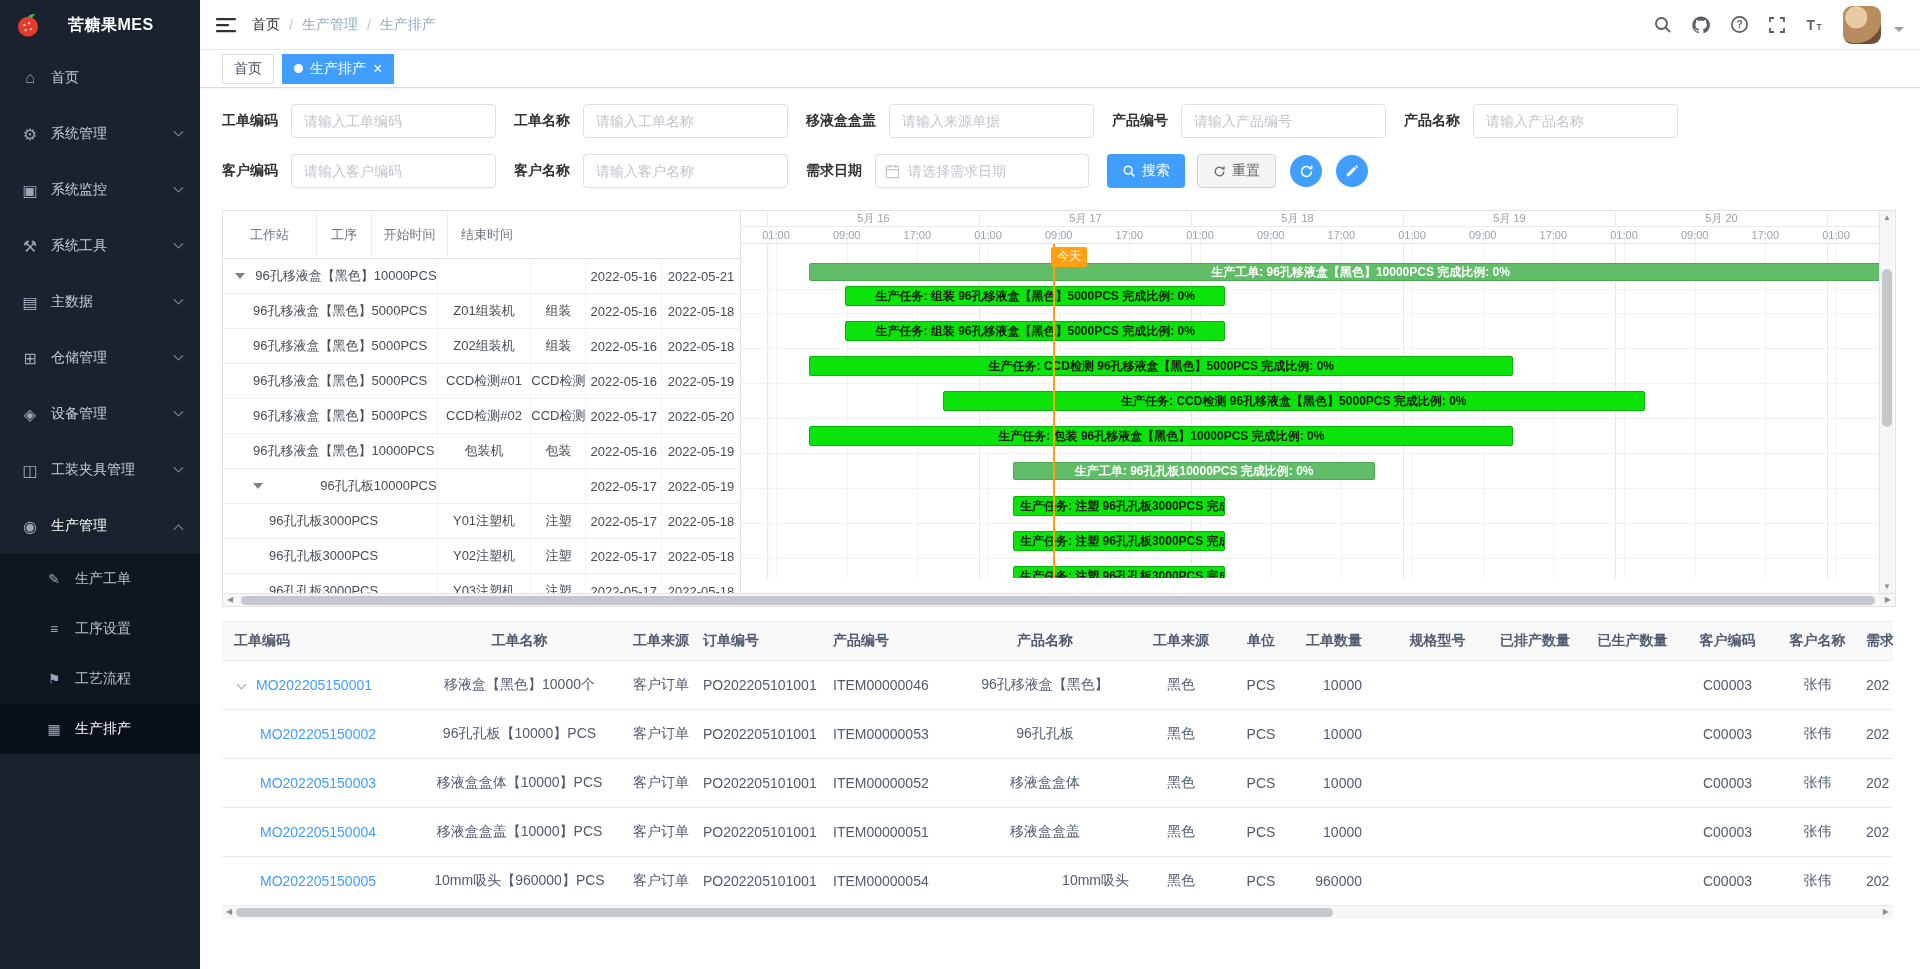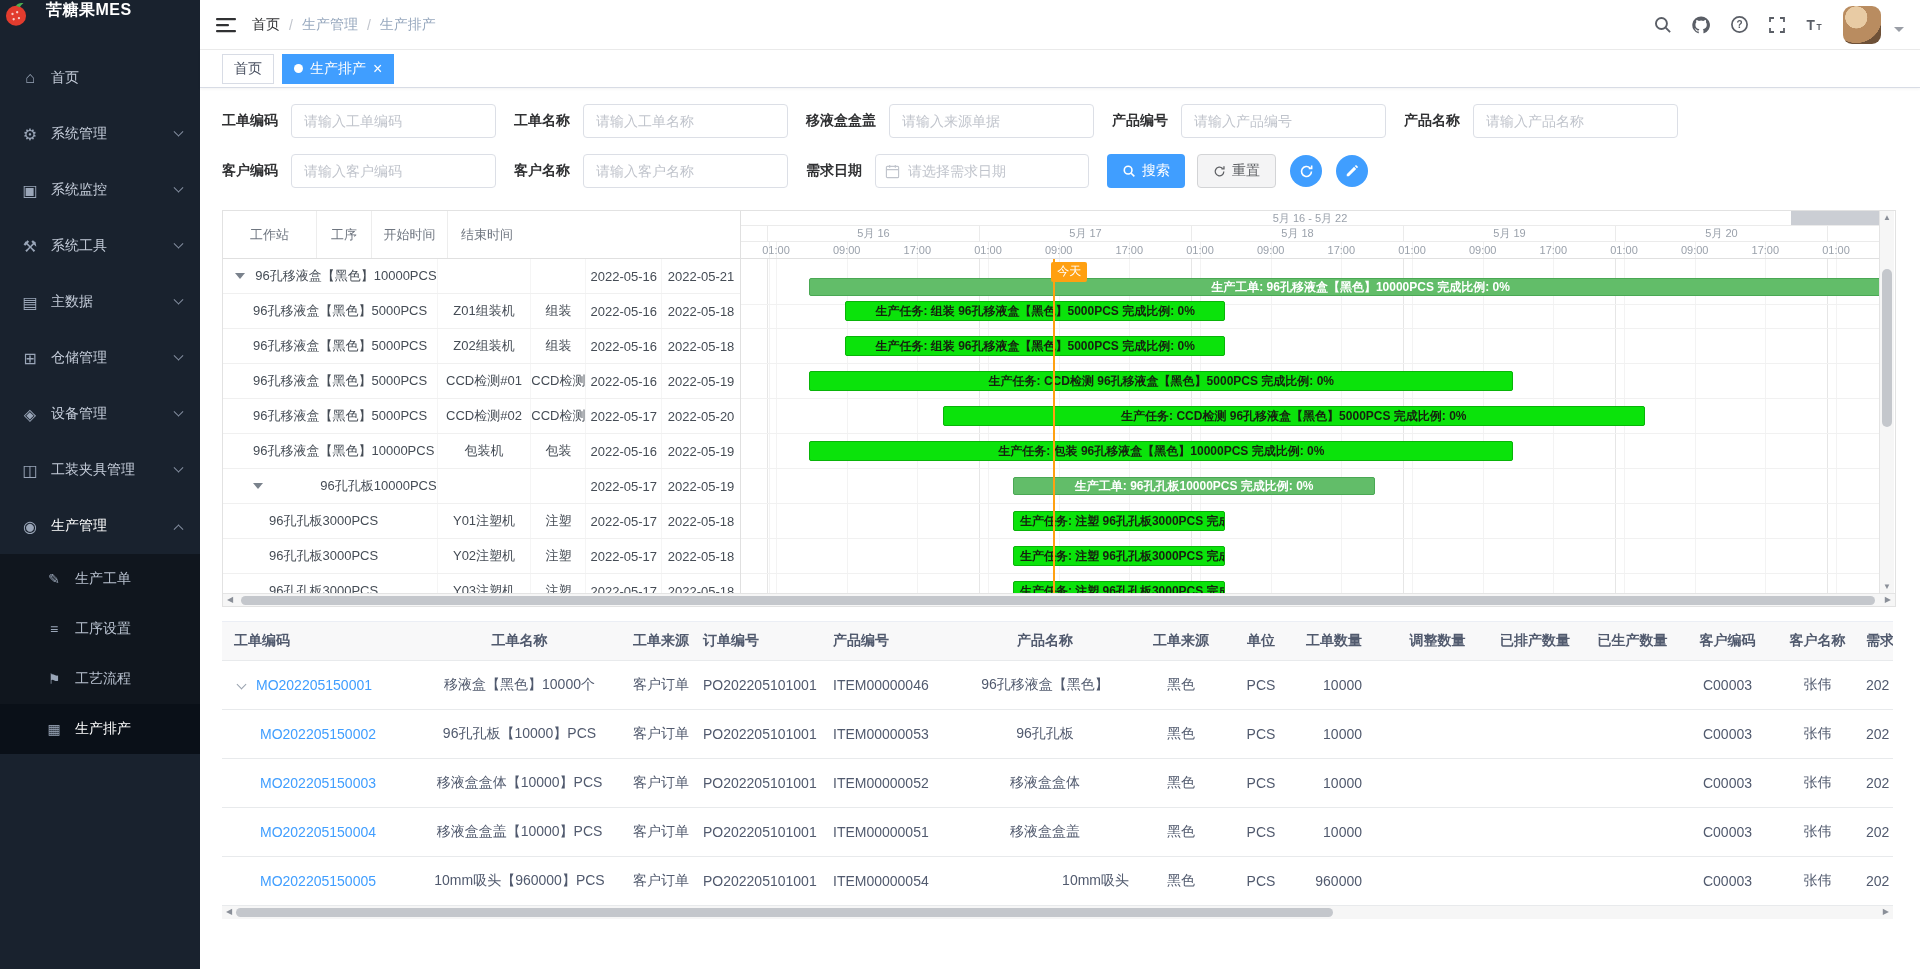--- a/index.html
+++ b/index.html
@@ -2,21 +2,21 @@
 <html style="--accent: #409eff; --task-bar: #0be30b; --project-bar: #62bd69; --today: #ffa011;"><head>
 <meta charset="utf-8">
 <style>
   *{box-sizing:border-box;margin:0;padding:0}
   html,body{width:1920px;height:969px;overflow:hidden}
   body{font-family:"Liberation Sans","DejaVu Sans",sans-serif;background:#fff;color:#333}
   .app{display:flex;width:1920px;height:969px}
 
   
   .sidebar{width:200px;background:#19222e;flex-shrink:0;display:flex;flex-direction:column}
-  .logo{height:50px;display:flex;align-items:flex-start;padding-left:2px;gap:16px;flex-shrink:0}
+  .logo{height:50px;display:flex;align-items:center;padding-left:14px;gap:26px;flex-shrink:0}
   .logo-title{color:#fff;font-size:16px;font-weight:bold;letter-spacing:.5px}
   .menu-item{height:56px;display:flex;align-items:center;padding:0 18px 0 18px;color:#c4ccd9;font-size:14px;cursor:pointer}
   .menu-item.expanded .mi-label{color:#fff}
   .mi-icon{width:24px;margin-right:9px;font-size:16px;text-align:center;color:#9aa6b8;flex-shrink:0}
   .mi-icon.sub{font-size:14px}
   .mi-label{flex:1;white-space:nowrap;overflow:hidden}
   .mi-chev{width:7px;height:7px;border-right:1.5px solid #8792a3;border-bottom:1.5px solid #8792a3;transform:rotate(45deg) translate(-2px,-2px)}
   .mi-chev.up{transform:rotate(-135deg) translate(-2px,-2px)}
   .submenu{background:#10161e}
   .submenu-item{height:50px;display:flex;align-items:center;padding-left:42px;color:#b9c2d0;font-size:14px;cursor:pointer}
@@ -443,24 +443,20 @@
                   <span class="tname">96孔孔板3000PCS</span>
                 </div>
                 <div class="gcell c1">Y03注塑机</div>
                 <div class="gcell c2">注塑</div>
                 <div class="gcell c3">2022-05-17</div>
                 <div class="gcell c4">2022-05-18</div>
               </div>
             </div>
         </div>
         <div class="gantt-right">
-          <div class="tl-week">
-            <span>5月 16 - 5月 22</span>
-            <span class="tl-week-extra"></span>
-          </div>
           <div class="tl-days">
               <span class="day-lead"></span>
               <span class="day-cell">5月 16</span>
               <span class="day-cell">5月 17</span>
               <span class="day-cell">5月 18</span>
               <span class="day-cell">5月 19</span>
               <span class="day-cell">5月 20</span>
               <span class="day-tail"></span>
             </div>
           <div class="tl-hours">
@@ -573,21 +569,21 @@
               <tr>
                 <th style="text-align: left; padding-left: 12px;">工单编码</th>
                 <th style="text-align: center;">工单名称</th>
                 <th style="text-align: left;">工单来源</th>
                 <th style="text-align: left;">订单编号</th>
                 <th style="text-align: left;">产品编号</th>
                 <th style="text-align: center;">产品名称</th>
                 <th style="text-align: center;">工单来源</th>
                 <th style="text-align: center;">单位</th>
                 <th style="text-align: right; padding-right: 28px;">工单数量</th>
-                <th style="text-align: center;">调整数量</th>
+                <th style="text-align: center;">规格型号</th>
                 <th style="text-align: center;">已排产数量</th>
                 <th style="text-align: center;">已生产数量</th>
                 <th style="text-align: center;">客户编码</th>
                 <th style="text-align: center;">客户名称</th>
                 <th style="text-align: left;">需求日期</th>
               </tr>
             </thead>
             <tbody>
               <tr>
                 <td style="text-align: left; padding-left: 16px;"><span class="row-chev"></span><span class="link">MO202205150001</span></td>

